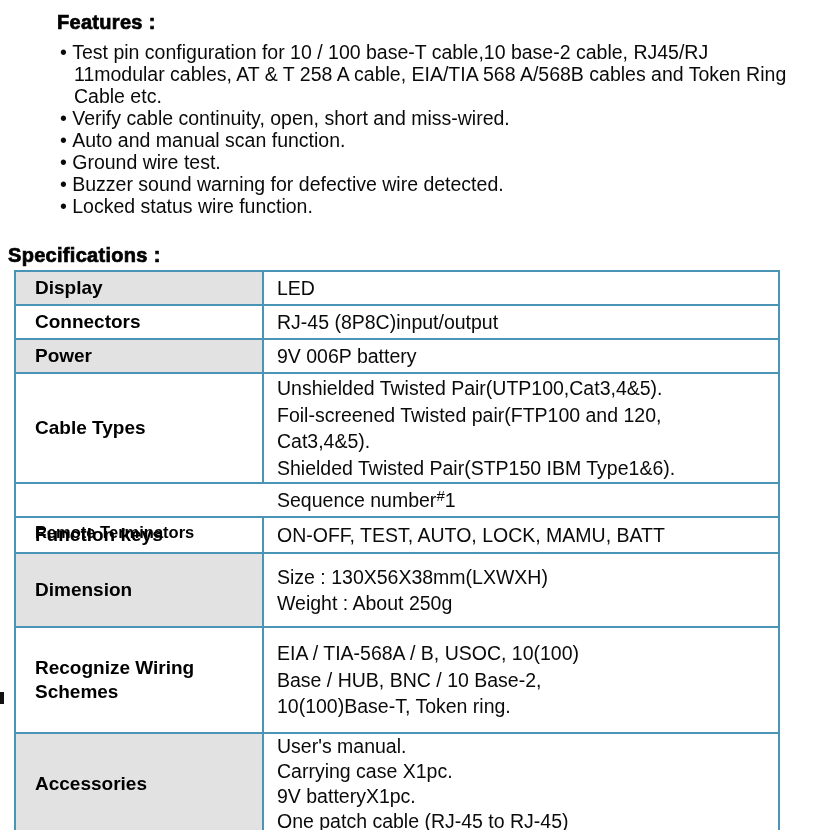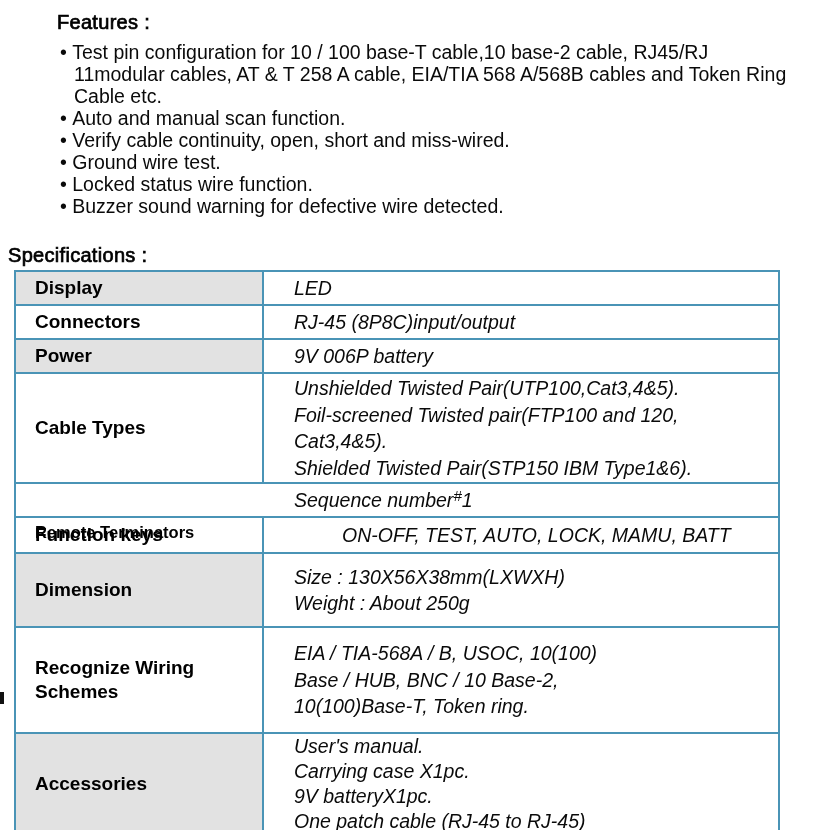--- a/index.html
+++ b/index.html
@@ -7,21 +7,21 @@
   body {
     width: 818px;
     height: 830px;
     position: relative;
     font-family: "Liberation Sans", sans-serif;
     color: #0a0a0a;
     overflow: hidden;
   }
   .heading {
     font-size: 20px;
-    font-weight: 400;
+    font-weight: 700;
     -webkit-text-stroke: 0.7px #000;
     letter-spacing: 0.3px;
     color: #000;
   }
   .features-heading { margin: 11px 0 7px 57px; }
   .features-list {
     list-style: none;
     margin-left: 60px;
     width: 740px;
     font-size: 19.5px;
@@ -56,27 +56,26 @@
     line-height: 24px;
     color: #000;
   }
   .cell-label.shaded { background: #e2e2e2; }
   .cell-label.small { font-size: 16.5px; margin-top: 48px; }
   .cell-value {
     flex: 1 1 auto;
     display: flex;
     flex-direction: column;
     justify-content: center;
-    padding: 2px 8px 2px 30px;
+    padding: 2px 8px 2px 13px;
     font-size: 19.5px;
     line-height: 26.5px;
-    font-style: italic;
   }
   .h34 { height: 34px; }
-  .h36 { height: 36px; gap: 48px; }
+  .h36 { height: 36px; }
   .h58 { height: 74px; }
   .h82 { height: 106px; }
   .h100 { height: 100px; }
   .h110 { height: 110px; }
   .h100 .cell-value { line-height: 25px; }
   sup.hash {
     font-size: 15px;
     line-height: 0;
     vertical-align: 6px;
   }
@@ -91,25 +90,25 @@
 </style>
 </head>
 <body>
 
 <div class="edge-mark"></div>
 
 <section>
   <h2 class="heading features-heading">Features :</h2>
   <ul class="features-list">
     <li>Test pin configuration for 10 / 100 base-T cable,10 base-2 cable, RJ45/RJ 11modular cables, AT &amp; T 258 A cable, EIA/TIA 568 A/568B cables and Token Ring Cable etc.</li>
+    <li>Verify cable continuity, open, short and miss-wired.</li>
     <li>Auto and manual scan function.</li>
-    <li>Verify cable continuity, open, short and miss-wired.</li>
     <li>Ground wire test.</li>
+    <li>Buzzer sound warning for defective wire detected.</li>
     <li>Locked status wire function.</li>
-    <li>Buzzer sound warning for defective wire detected.</li>
   </ul>
 </section>
 
 <section>
   <h2 class="heading spec-heading">Specifications :</h2>
 
   <div class="spec-table">
 
     <div class="spec-row h34">
       <div class="cell-label shaded">Display</div>

